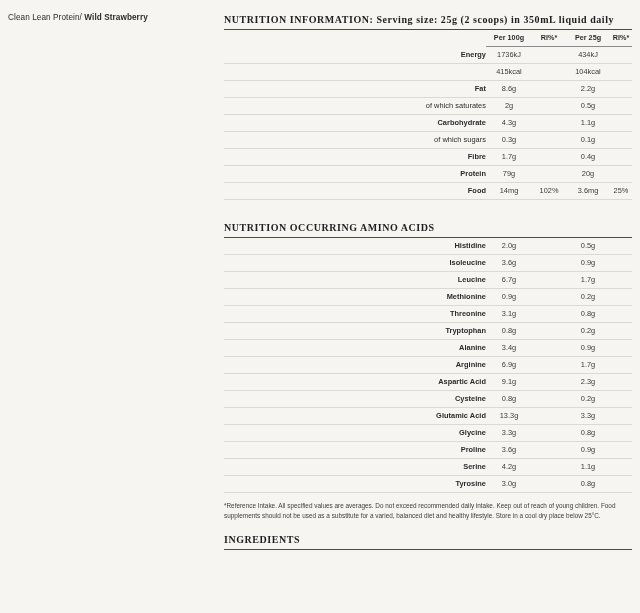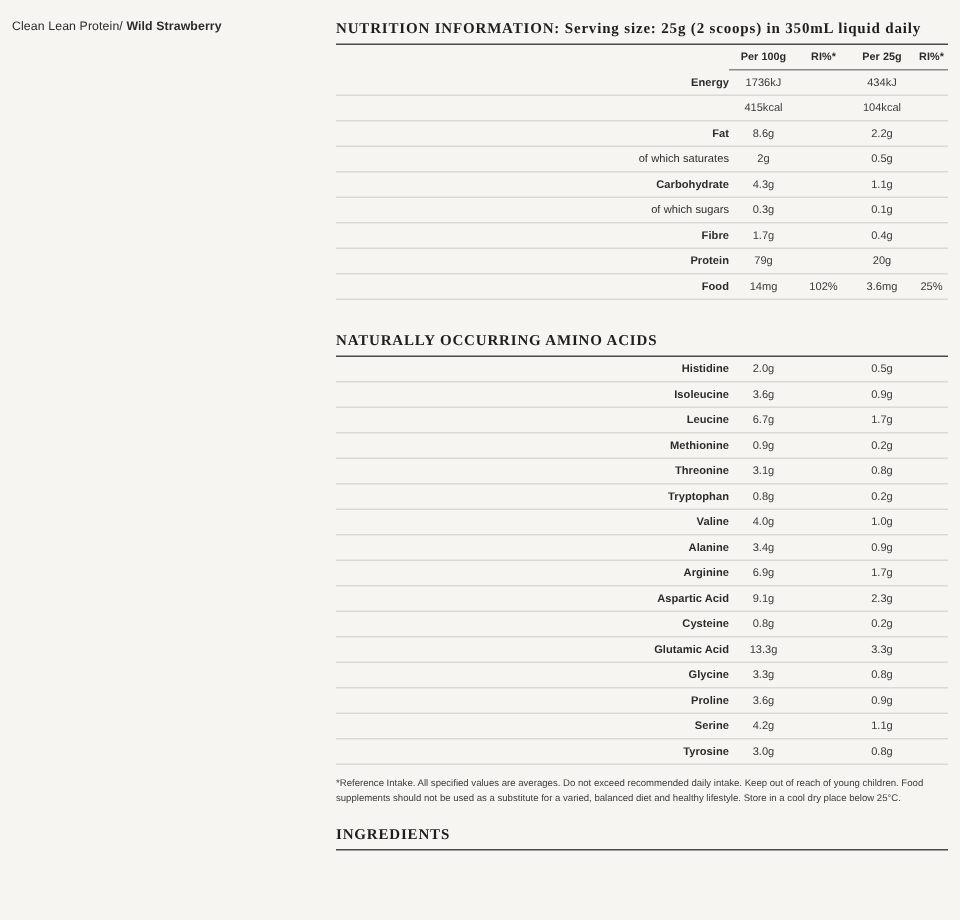--- a/index.html
+++ b/index.html
@@ -225,21 +225,21 @@
             <td class="lbl">Food</td>
             <td class="val">14mg</td>
             <td class="val">102%</td>
             <td class="val">3.6mg</td>
             <td class="val">25%</td>
           </tr>
         </tbody>
     </table>
 
     <div class="amino-wrap">
-      <div class="section-heading">NATURALLY OCCURRING AMINO ACIDS</div>
+      <div class="section-heading">NUTRITION OCCURRING AMINO ACIDS</div>
       <table class="nut amino">
         <colgroup>
           <col class="c-label">
             <col class="c-v1">
             <col class="c-r1">
             <col class="c-v2">
             <col class="c-r2">
         </colgroup>
         <tbody>
             <tr class="drow">
@@ -278,27 +278,20 @@
               <td class="val"></td>
             </tr>
             <tr class="drow">
               <td class="lbl">Tryptophan</td>
               <td class="val">0.8g</td>
               <td class="val"></td>
               <td class="val">0.2g</td>
               <td class="val"></td>
             </tr>
             <tr class="drow">
-              <td class="lbl">Valine</td>
-              <td class="val">4.0g</td>
-              <td class="val"></td>
-              <td class="val">1.0g</td>
-              <td class="val"></td>
-            </tr>
-            <tr class="drow">
               <td class="lbl">Alanine</td>
               <td class="val">3.4g</td>
               <td class="val"></td>
               <td class="val">0.9g</td>
               <td class="val"></td>
             </tr>
             <tr class="drow">
               <td class="lbl">Arginine</td>
               <td class="val">6.9g</td>
               <td class="val"></td>

